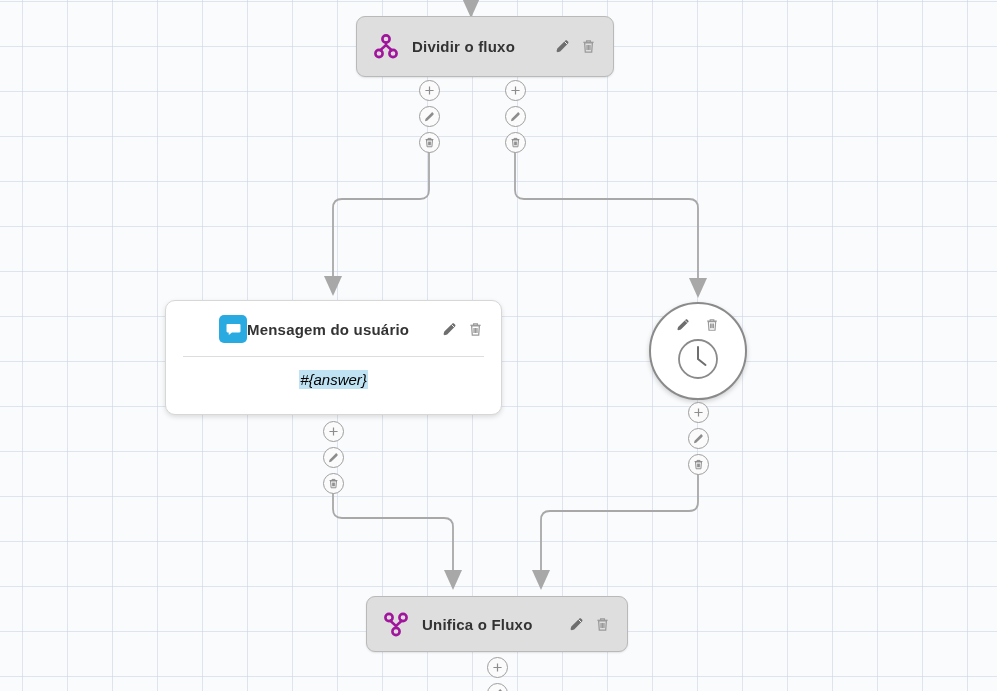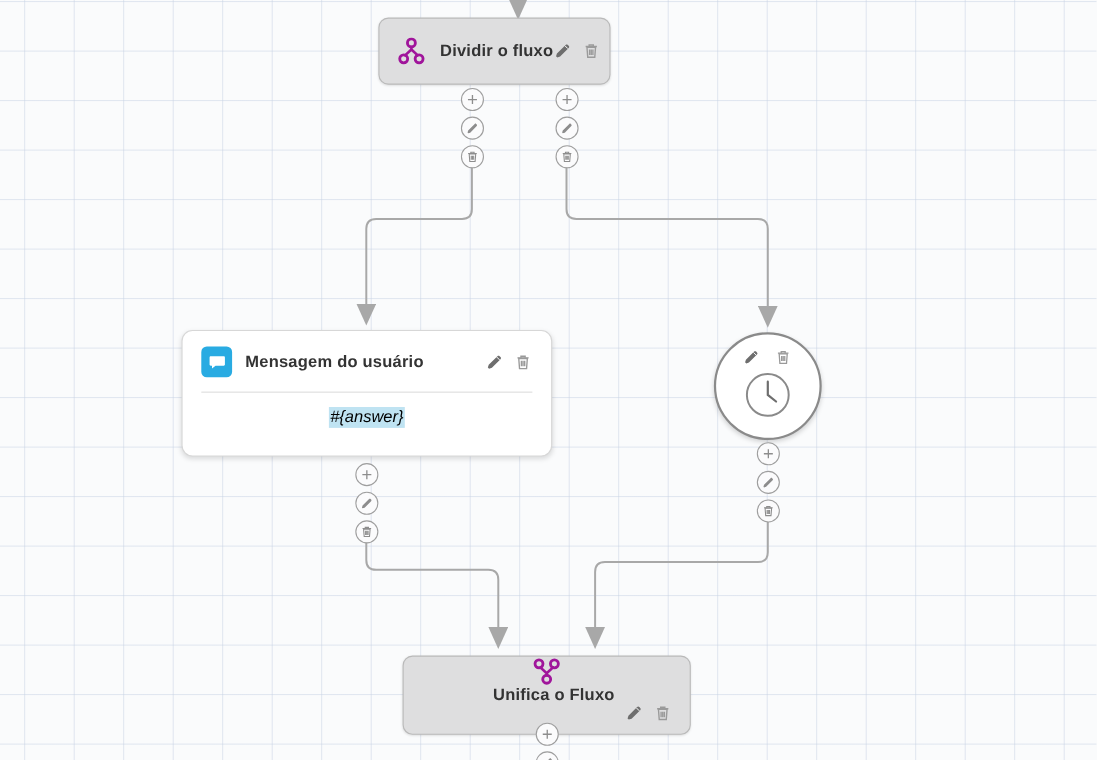--- a/index.html
+++ b/index.html
@@ -85,21 +85,21 @@
     height: 17px;
     display: block;
     cursor: pointer;
   }
 
   
   .msg-header {
     display: flex;
     align-items: center;
     padding: 14px 17px 0 17px;
-    gap: 12px;
+    margin-left: 36px;
   }
   .msg-divider {
     height: 1px;
     background: #dddddd;
     margin: 13px 17px 0 17px;
   }
   .msg-body {
     padding: 14px 17px 18px 17px;
     text-align: center;
   }
@@ -175,21 +175,21 @@
       <path d="M429,152 L429,190 Q429,199 420,199 L342,199 Q333,199 333,208 L333,286" marker-end="url(#arrow)"></path>
 
       <path d="M515,152 L515,190 Q515,199 524,199 L689,199 Q698,199 698,208 L698,288" marker-end="url(#arrow)"></path>
 
       <path d="M333,493 L333,509 Q333,518 342,518 L444,518 Q453,518 453,527 L453,580" marker-end="url(#arrow)"></path>
 
       <path d="M698,474 L698,502 Q698,511 689,511 L550,511 Q541,511 541,520 L541,580" marker-end="url(#arrow)"></path>
     </g>
   </svg>
 
-  <div class="node node-gray" style="left:344px; top:16px; width:211px; height:61px;align-items:center;">
+  <div class="node node-gray" style="left:356px; top:16px; width:258px; height:61px;align-items:center;">
     <span class="icon-split">
       <svg viewBox="0 0 26 26" width="26" height="26">
         <g stroke="#a0159b" stroke-width="2.4" fill="none">
           <path d="M13,7.5 L13,11 M13,11 L6.5,17 M13,11 L19.5,17"></path>
         </g>
         <circle cx="13" cy="5" r="3.6" fill="none" stroke="#a0159b" stroke-width="2.6"></circle>
         <circle cx="6" cy="19.5" r="3.6" fill="none" stroke="#a0159b" stroke-width="2.6"></circle>
         <circle cx="20" cy="19.5" r="3.6" fill="none" stroke="#a0159b" stroke-width="2.6"></circle>
       </svg>
     </span>
@@ -367,21 +367,21 @@
         <g fill="none" stroke="#8d8d8d" stroke-width="1.05">
           <path d="M2.8,3.8 L11.2,3.8"></path>
             <path d="M5.4,3.8 L5.4,2.6 L8.6,2.6 L8.6,3.8"></path>
           <path d="M3.8,4.3 L4.4,11.6 L9.6,11.6 L10.2,4.3 Z"></path>
           <path d="M5.8,6 L5.8,10 M7,6 L7,10 M8.2,6 L8.2,10"></path>
         </g>
       </svg>
     </span>
   </div>
 
-  <div class="node node-gray" style="left:366px; top:596px; width:262px; height:72px;flex-direction:column;">
+  <div class="node node-gray" style="left:366px; top:596px; width:262px; height:56px;">
     <span class="icon-merge">
       <svg viewBox="0 0 26 26" width="26" height="26">
         <g stroke="#a0159b" stroke-width="2.4" fill="none">
           <path d="M6.5,9 L13,15 M19.5,9 L13,15 M13,15 L13,18"></path>
         </g>
         <circle cx="6" cy="6.5" r="3.6" fill="none" stroke="#a0159b" stroke-width="2.6"></circle>
         <circle cx="20" cy="6.5" r="3.6" fill="none" stroke="#a0159b" stroke-width="2.6"></circle>
         <circle cx="13" cy="20.5" r="3.6" fill="none" stroke="#a0159b" stroke-width="2.6"></circle>
       </svg>
     </span>

